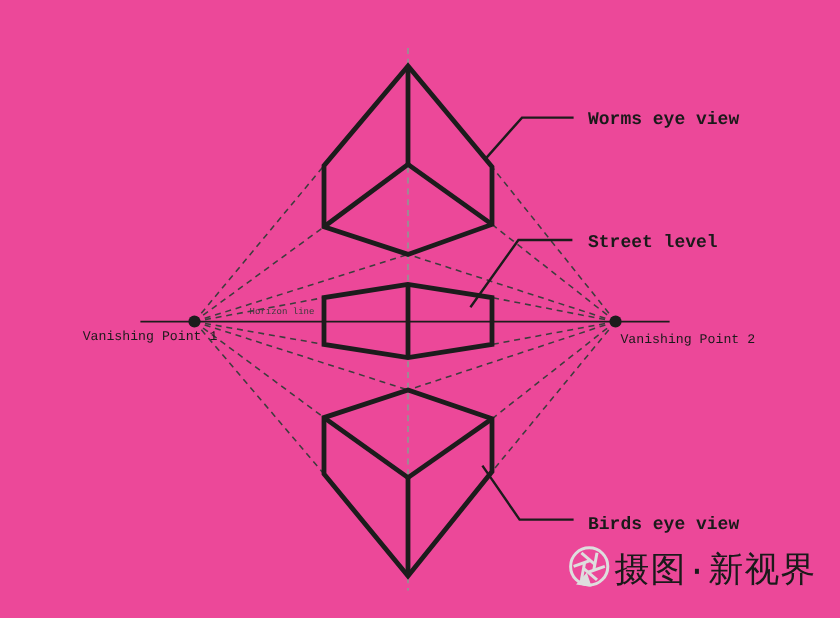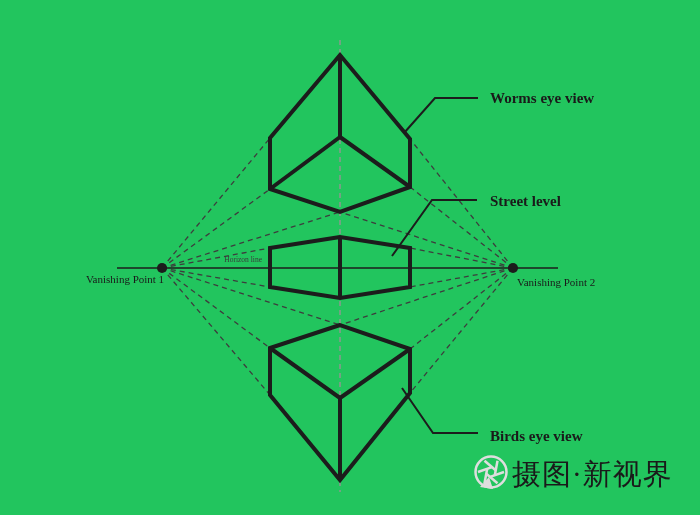--- a/index.html
+++ b/index.html
@@ -1,21 +1,21 @@
 <!DOCTYPE html>
 <html><head>
 <meta charset="utf-8">
 <style>
   html,body{margin:0;padding:0;background:#ffffff;}
   #stage{
     position:relative;
     width:700px;height:515px;
-    background:#22c55e;
+    background:#ec4899;
     overflow:hidden;
-    font-family:Liberation Serif, serif;
+    font-family:Liberation Mono, monospace;
   }
   svg{position:absolute;left:0;top:0;}
   text{fill:#1a1a1a;}
   .view-label{font-size:15px;font-weight:bold;}
   .vp-label{font-size:11px;}
   .horizon-label{font-size:7.5px;fill:#3a3a3a;}
   .wm-text{font-size:29px;letter-spacing:1px;}
 </style>
 </head>
 <body>

